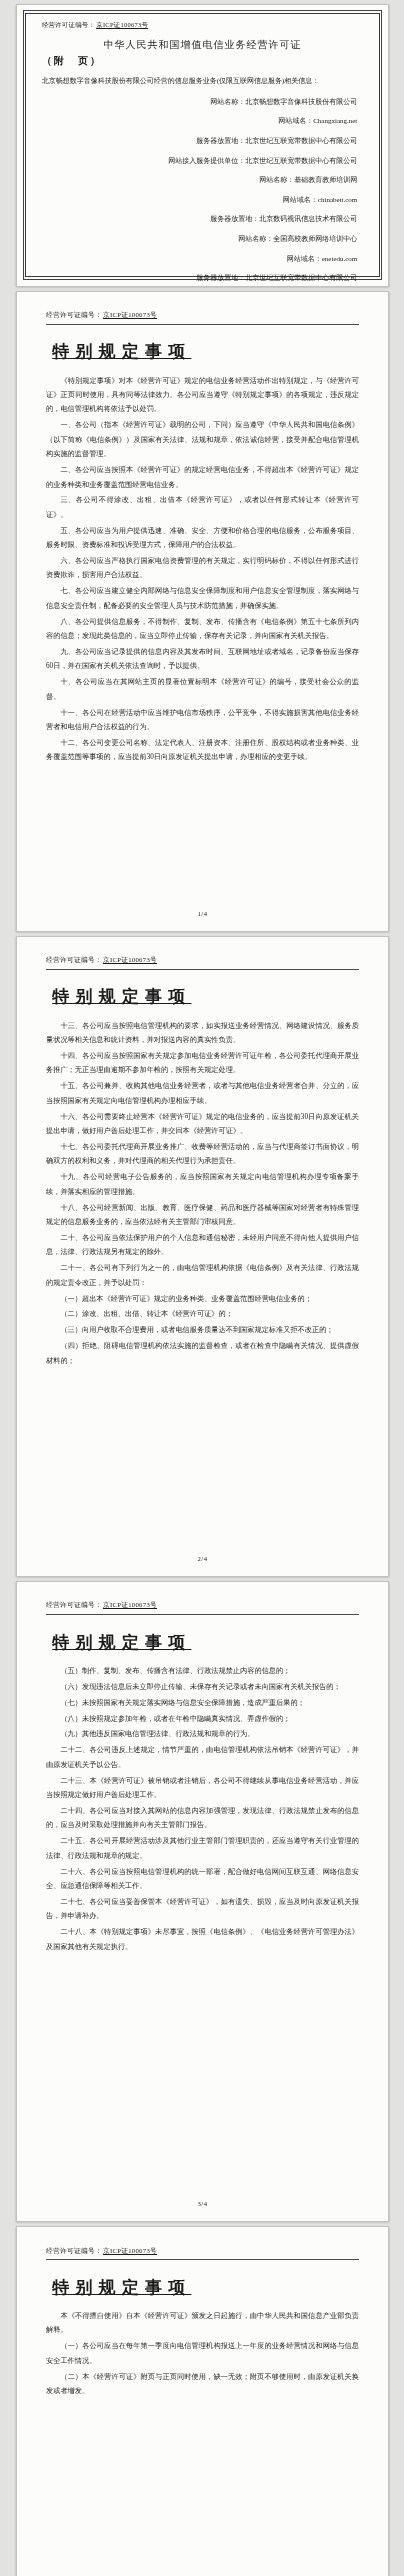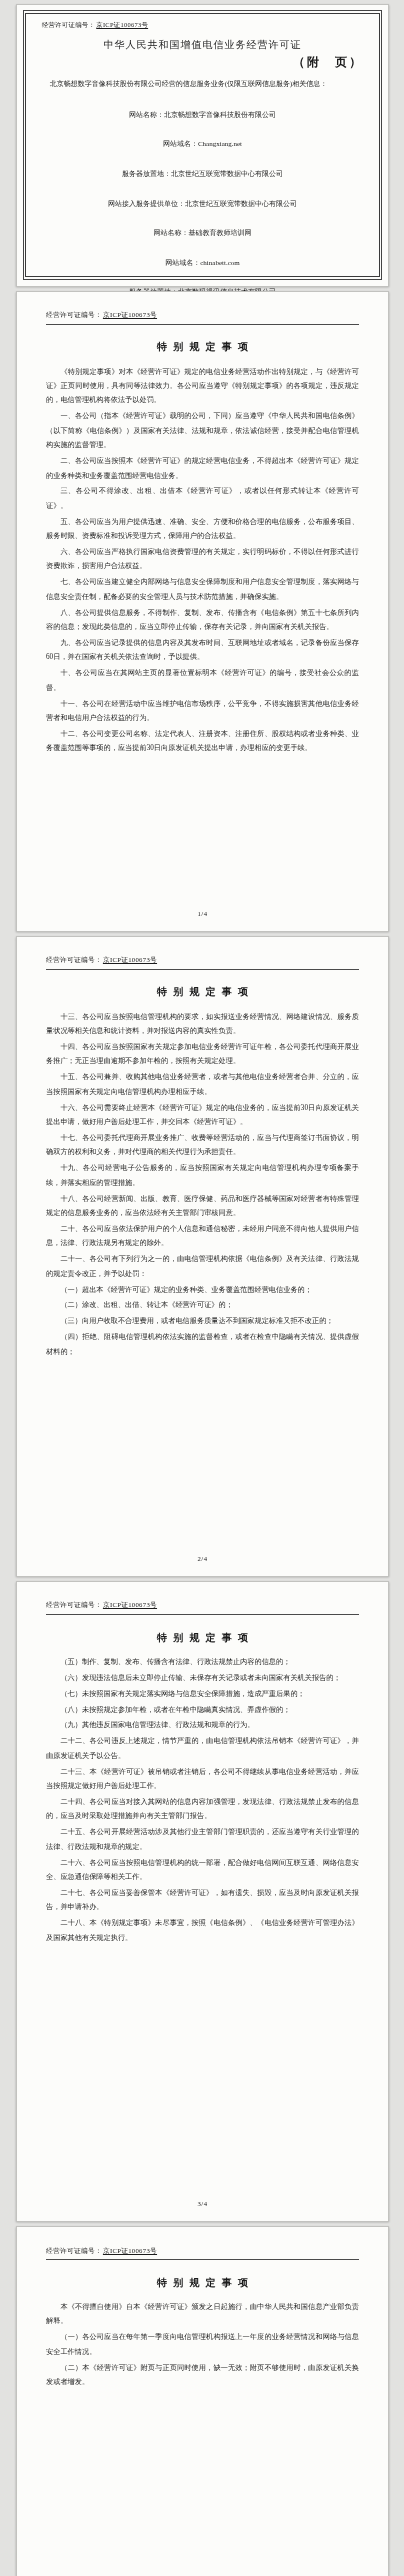--- a/index.html
+++ b/index.html
@@ -55,59 +55,59 @@
   }
   .cert-title{
     margin:8.2px 0 2.1px 0;
     text-align:center;
     font-size:10px;
     font-weight:normal;
     letter-spacing:1px;
     line-height:1.35;
   }
   .cert-subtitle{
-    text-align:right;
-    font-size:12px;
+    text-align:left;
+    font-size:10px;
     font-weight:bold;
     letter-spacing:2.1px;
     margin-bottom:7.2px;
   }
   .cert-intro{
-    margin:0 0 1px 8px;
+    margin:0 0 1px 0;
     font-size:7px;
     line-height:1.95;
     text-align:justify;
   }
   .cert-line{
-    margin:16px;
+    margin:6px;
     font-size:7px;
     line-height:1.95;
-    text-align:center;
+    text-align:right;
     word-break:break-all;
   }
   
   .prov-page{
     height:641px;
     padding:19.6px 29px 13.4px 29px;
     display:flex;
     flex-direction:column;
   }
   .prov-header{
     font-size:6.7px;
     letter-spacing:0.3px;
     padding-bottom:3.6px;
     border-bottom:0.5px solid #4a4a4a;
   }
   .prov-title{
     margin:15.5px 0 10.3px 0;
-    text-align:center;
-    font-size:10px;
+    font-size:17px;
     font-weight:bold;
     letter-spacing:6.2px;
     text-indent:6.2px; 
+    text-decoration:underline;
   }
   .prov-body{flex:0 1 auto;}
   .prov-para{
     margin:0 0 1.5px 0;
     font-size:7.2px;
     line-height:2.0;
     text-align:justify;
     text-indent:2em;
   }
   .prov-footer{

